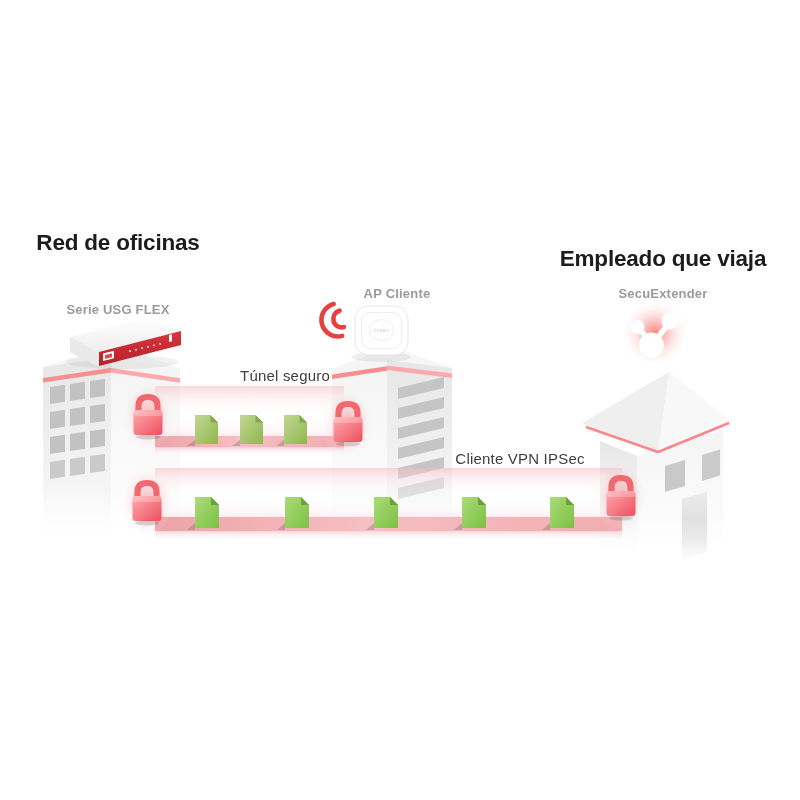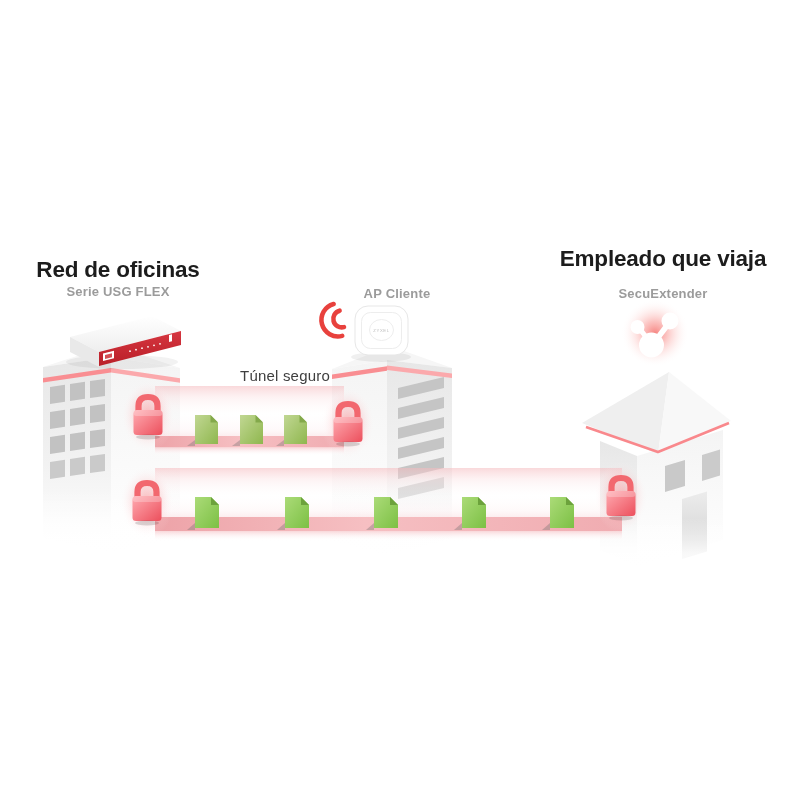--- a/index.html
+++ b/index.html
@@ -5,22 +5,22 @@
   html,body{margin:0;padding:0;background:#fff;}
   .canvas{position:relative;width:800px;height:800px;background:#fff;overflow:hidden;
           font-family:"Liberation Sans",sans-serif;}
   .canvas svg{position:absolute;left:0;top:0;}
   .title{position:absolute;font-weight:700;font-size:22.5px;line-height:1.15;
          color:var(--title-text,#1c1c1c);text-align:center;letter-spacing:-0.2px;}
   .subtitle{position:absolute;font-weight:700;font-size:13px;
          color:var(--subtitle-text,#9b9b9b);text-align:center;letter-spacing:0.2px;}
   .conn-label{position:absolute;font-weight:400;font-size:15px;
          color:var(--label-text,#3f3f3f);text-align:center;letter-spacing:0.2px;}
-  .t-office{left:18px;top:257px;width:200px;}
-  .s-office{left:18px;top:284px;width:200px;}
+  .t-office{left:18px;top:230px;width:200px;}
+  .s-office{left:18px;top:302px;width:200px;}
   .t-remote{left:256px;top:246px;width:282px;}
   .s-remote{left:256px;top:286px;width:282px;}
   .t-traveler{left:523px;top:246px;width:280px;}
   .s-traveler{left:523px;top:286px;width:280px;}
   .l-tunnel{left:170px;top:367px;width:160px;text-align:right;}
   .l-vpn{left:440px;top:450px;width:160px;}
 </style>
 </head>
 <body>
 
@@ -284,14 +284,15 @@
 
 <div class="title t-office">Red de oficinas</div>
 <div class="subtitle s-office">Serie USG FLEX</div>
 
 <div class="subtitle s-remote">AP Cliente</div>
 
 <div class="title t-traveler">Empleado que viaja</div>
 <div class="subtitle s-traveler">SecuExtender</div>
 
 <div class="conn-label l-tunnel">Túnel seguro</div>
+<div class="conn-label l-vpn">Cliente VPN IPSec</div>
 
 </div>
 
 </body></html>

